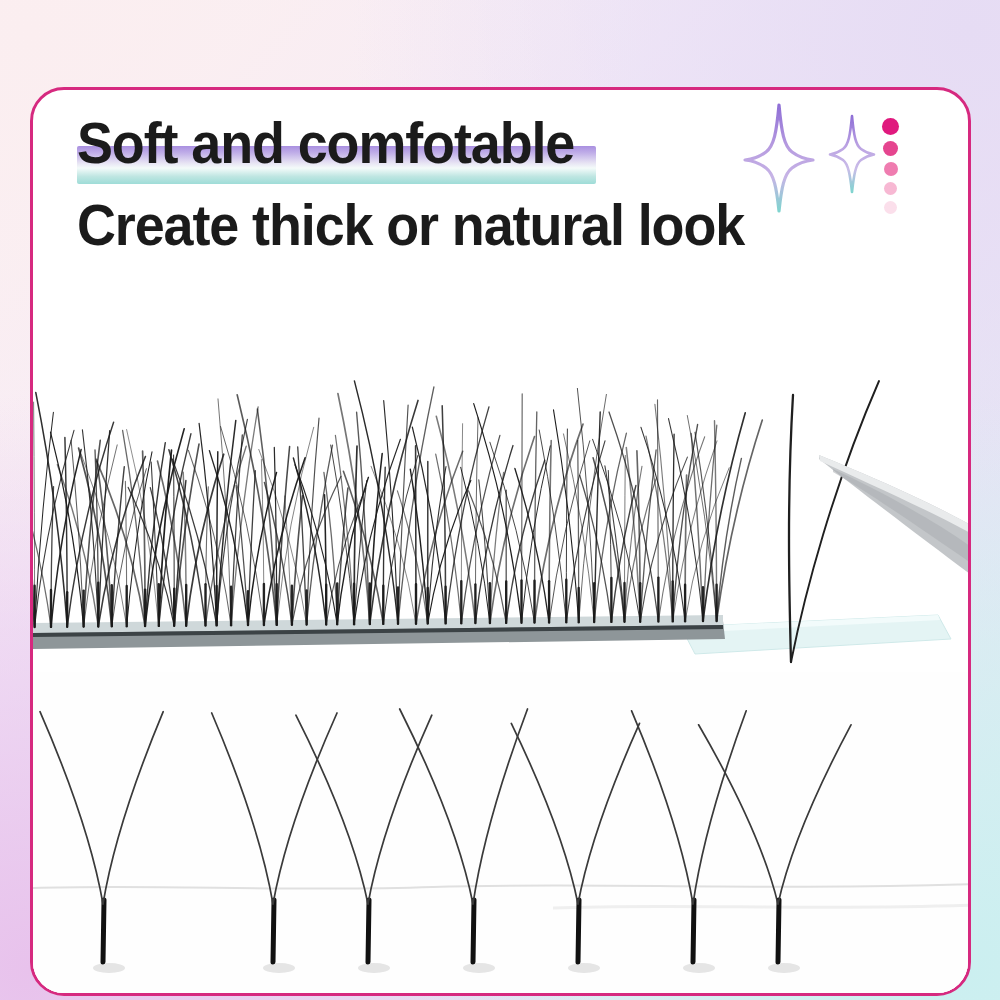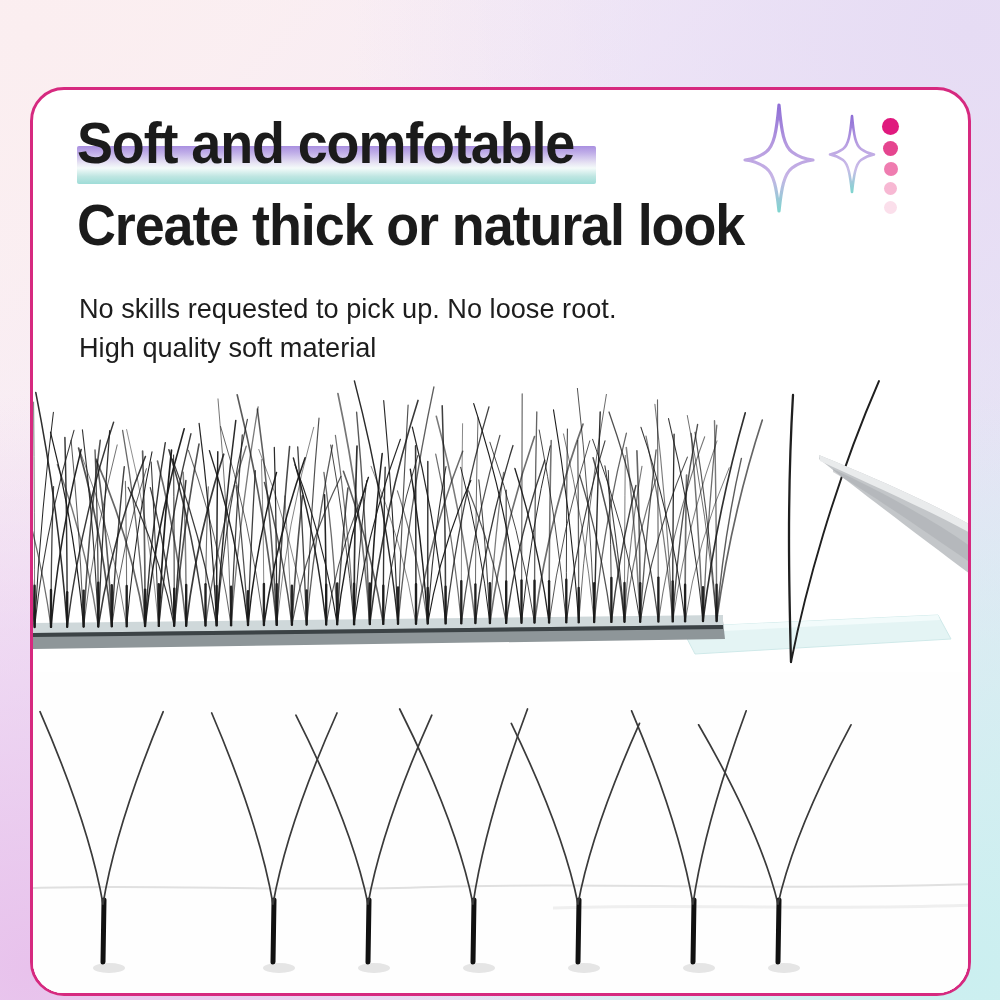--- a/index.html
+++ b/index.html
@@ -101,24 +101,20 @@
 <div id="frame">
 
   <div id="headline-block">
     <div id="hl-1-wrap">
       <div id="hl-highlight"></div>
       <span id="hl-1" class="hl-line">Soft and comfotable</span>
     </div>
     <span id="hl-2" class="hl-line">Create thick or natural look</span>
   </div>
 
-  <div id="subcopy">
-    <div class="sub-line">No skills requested to pick up. No loose root.</div>
-    <div class="sub-line">High quality soft material</div>
-  </div>
 
   <div id="deco">
 
     <span class="sparkle" id="sparkle-large">
       <svg width="74" height="112" viewBox="0 0 74 112" fill="none">
         <defs>
           <linearGradient id="sparkGradA" x1="0" y1="0" x2="0" y2="1">
             <stop offset="0%" stop-color="#8f6fd6"></stop>
             <stop offset="40%" stop-color="#b79ce0"></stop>
             <stop offset="68%" stop-color="#c7b4e6"></stop>

